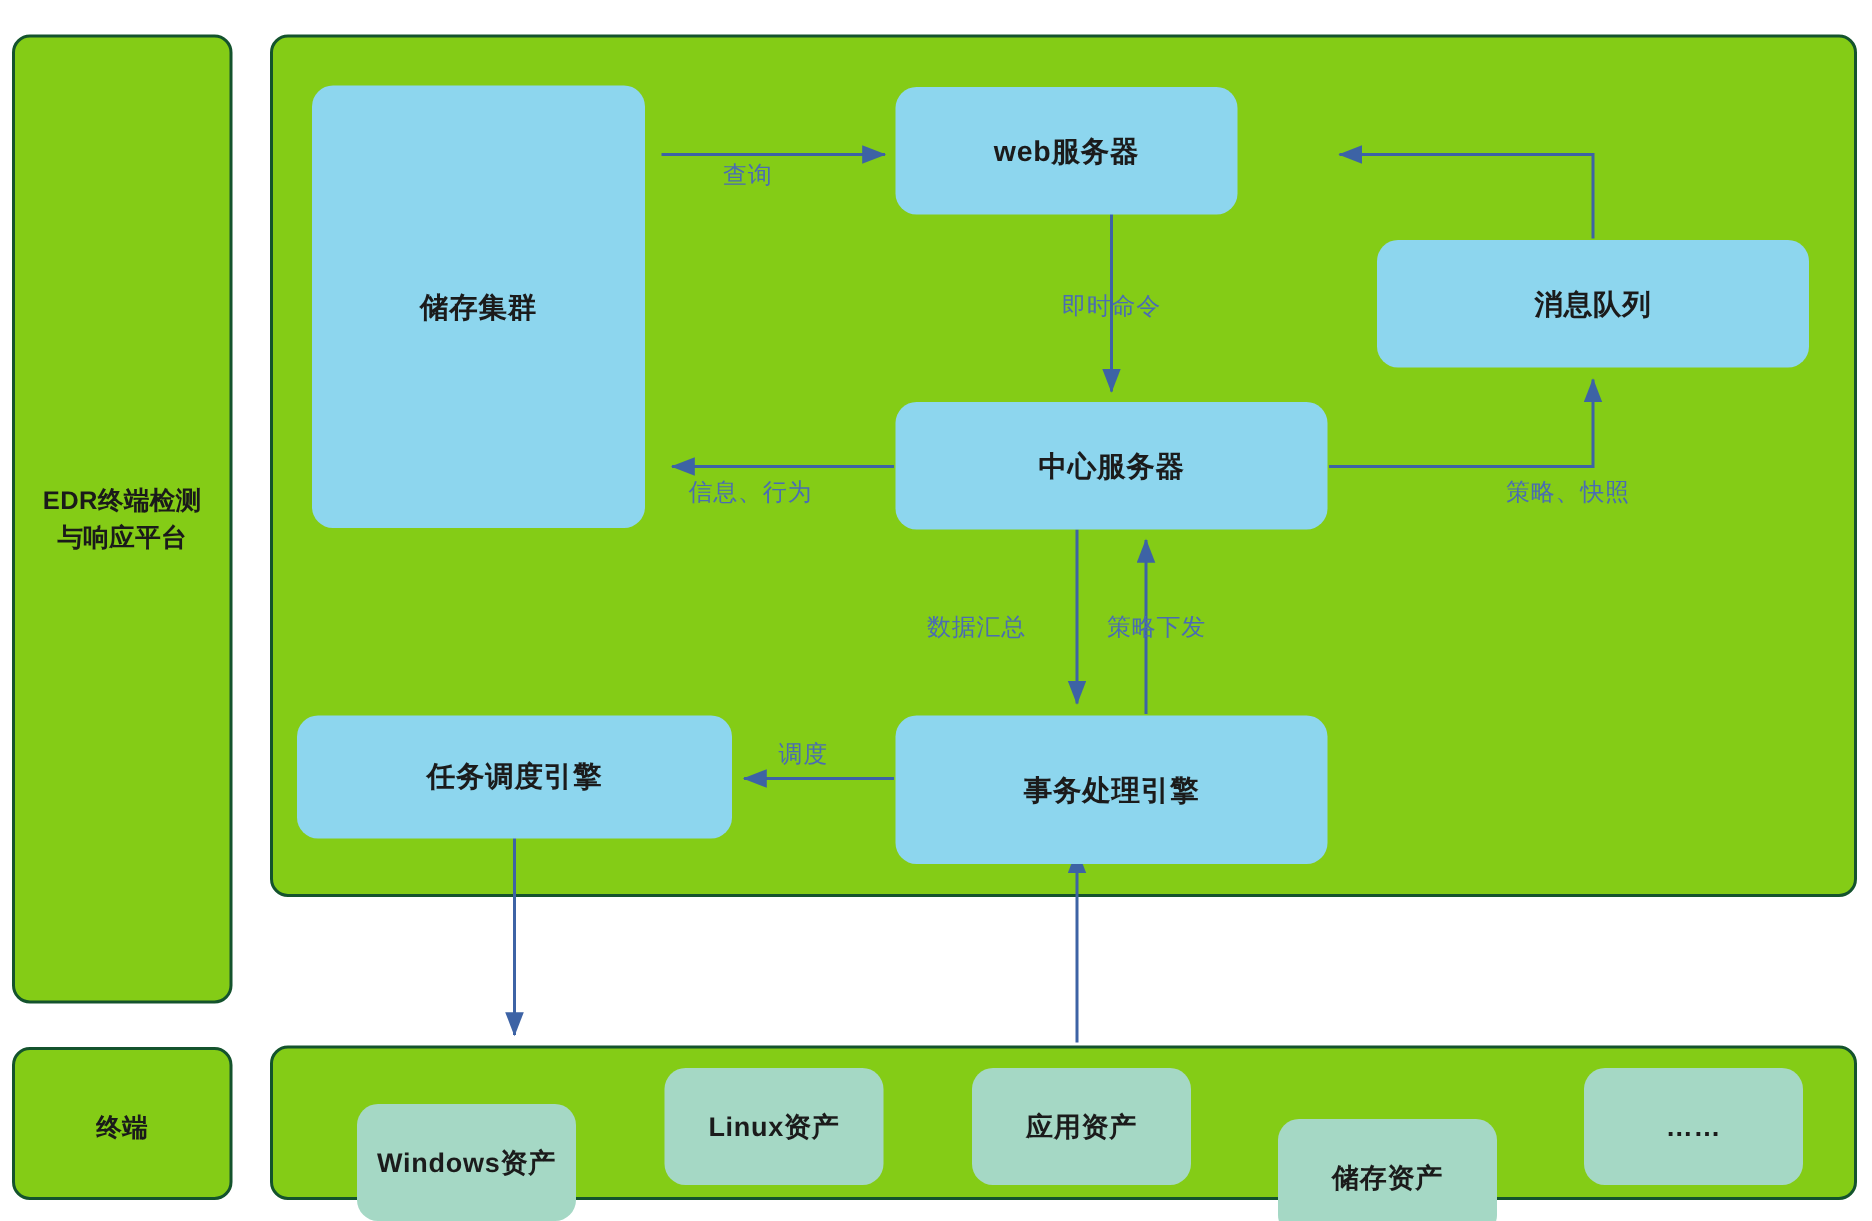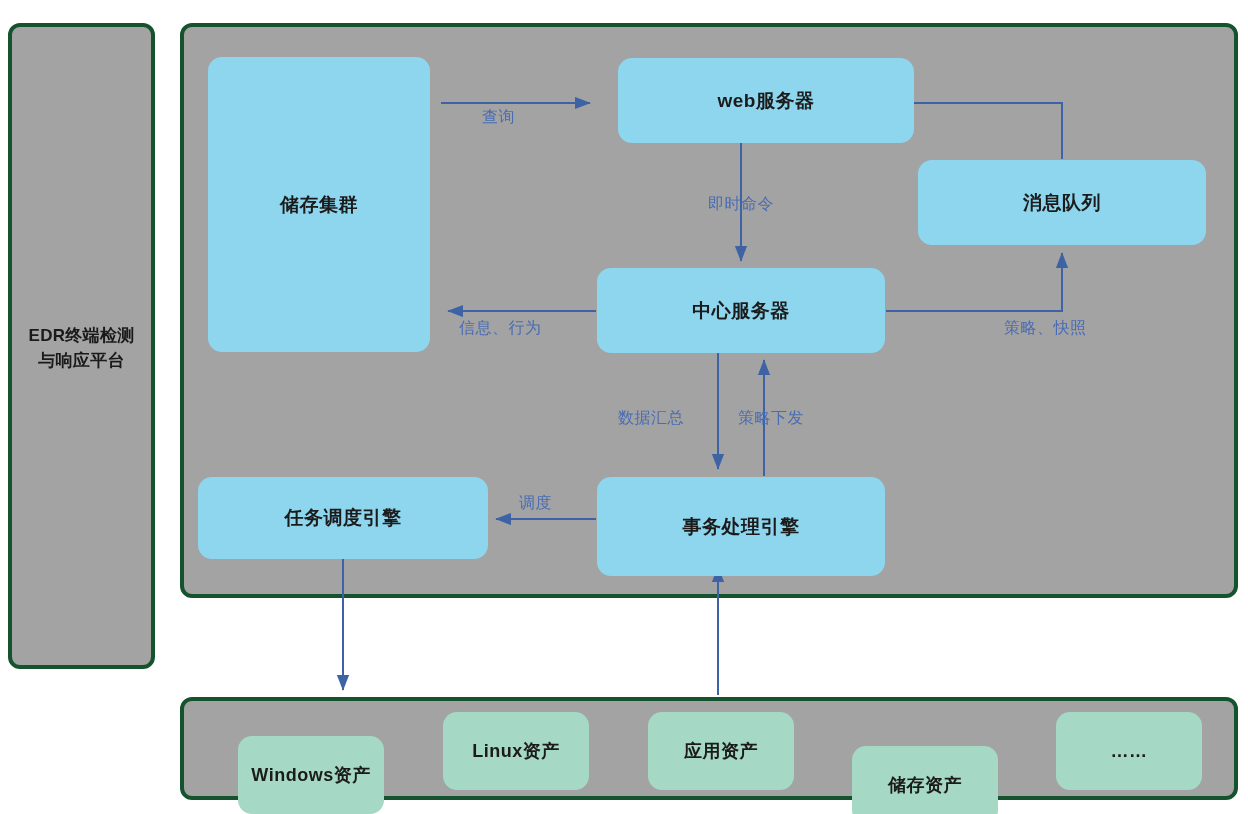--- a/index.html
+++ b/index.html
@@ -13,23 +13,23 @@
   #canvas {
     position: relative;
     width: 1248px;
     height: 814px;
     background: #ffffff;
     overflow: hidden;
   }
   
   .frame {
     position: absolute;
-    border: 4px solid #14532d;
+    border: 2px solid #14532d;
     border-radius: 12px;
-    background: #a3a3a3;
+    background: #84cc16;
     box-sizing: border-box;
   }
   .frame-label {
     position: absolute;
     left: 0;
     right: 0;
     text-align: center;
     color: #1a1a1a;
     font-weight: bold;
     font-size: 17px;
@@ -78,20 +78,25 @@
 
 <div id="canvas">
 
   <div class="frame" style="left:8px; top:23px; width:147px; height:646px;">
     <div class="frame-label" style="top:297px;">
       <span>EDR终端检测</span><br>
       <span>与响应平台</span>
     </div>
   </div>
 
+  <div class="frame" style="left:8px; top:698px; width:147px; height:102px;">
+    <div class="frame-label" style="top:40px;">
+      <span>终端</span>
+    </div>
+  </div>
 
   <div class="frame" style="left:180px; top:23px; width:1058px; height:575px;"></div>
 
   <div class="frame" style="left:180px; top:697px; width:1058px; height:103px;"></div>
 
   <svg id="wires" viewBox="0 0 1248 814">
     <defs>
       <marker id="arrowhead" markerWidth="9" markerHeight="9" refX="7.6" refY="3.1" orient="auto" markerUnits="strokeWidth">
         <path d="M0,0 L8,3.1 L0,6.2 z" fill="#3D63A5"></path>
       </marker>
@@ -117,21 +122,21 @@
       <line x1="343" y1="558" x2="343" y2="690" marker-end="url(#arrowhead)"></line>
 
       <line x1="718" y1="695" x2="718" y2="567" marker-end="url(#arrowhead)"></line>
     </g>
   </svg>
 
   <div class="node blue" style="left:208px; top:57px; width:222px; height:295px;">
     <span>储存集群</span>
   </div>
 
-  <div class="node blue" style="left:618px; top:58px; width:296px; height:85px;">
+  <div class="node blue" style="left:597px; top:58px; width:228px; height:85px;">
     <span>web服务器</span>
   </div>
 
   <div class="node blue" style="left:918px; top:160px; width:288px; height:85px;">
     <span>消息队列</span>
   </div>
 
   <div class="node blue" style="left:597px; top:268px; width:288px; height:85px;">
     <span>中心服务器</span>
   </div>

